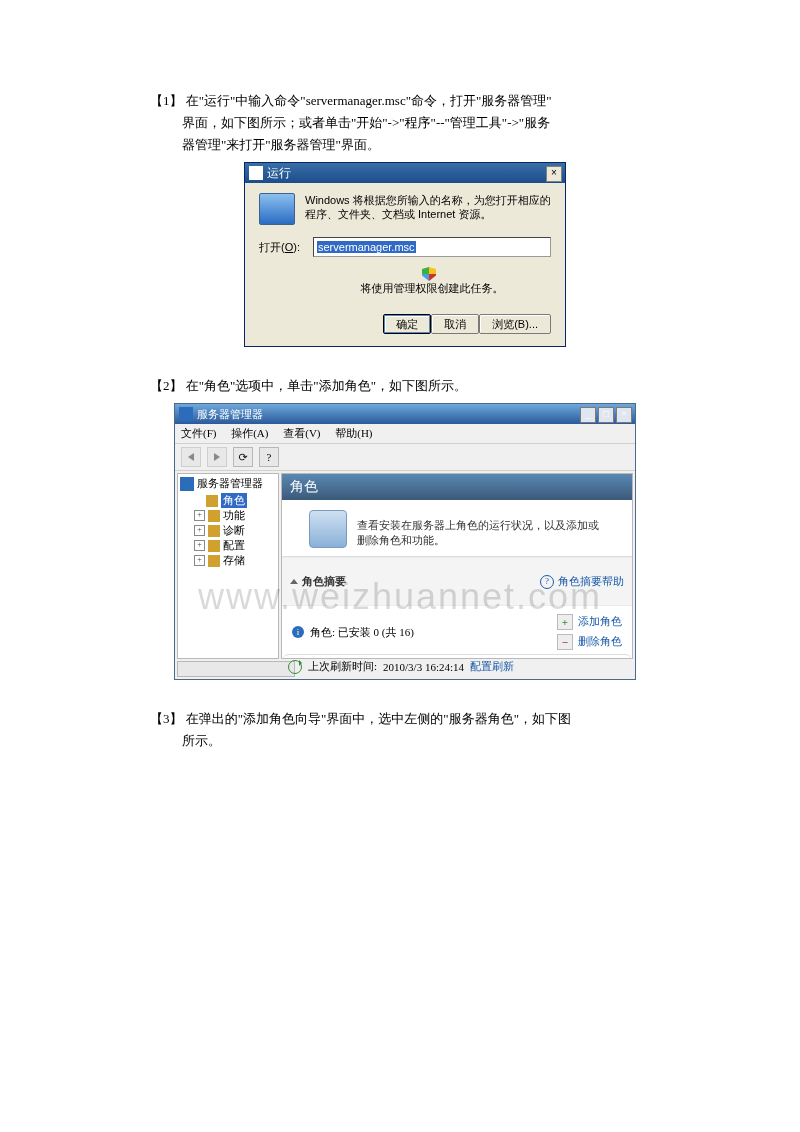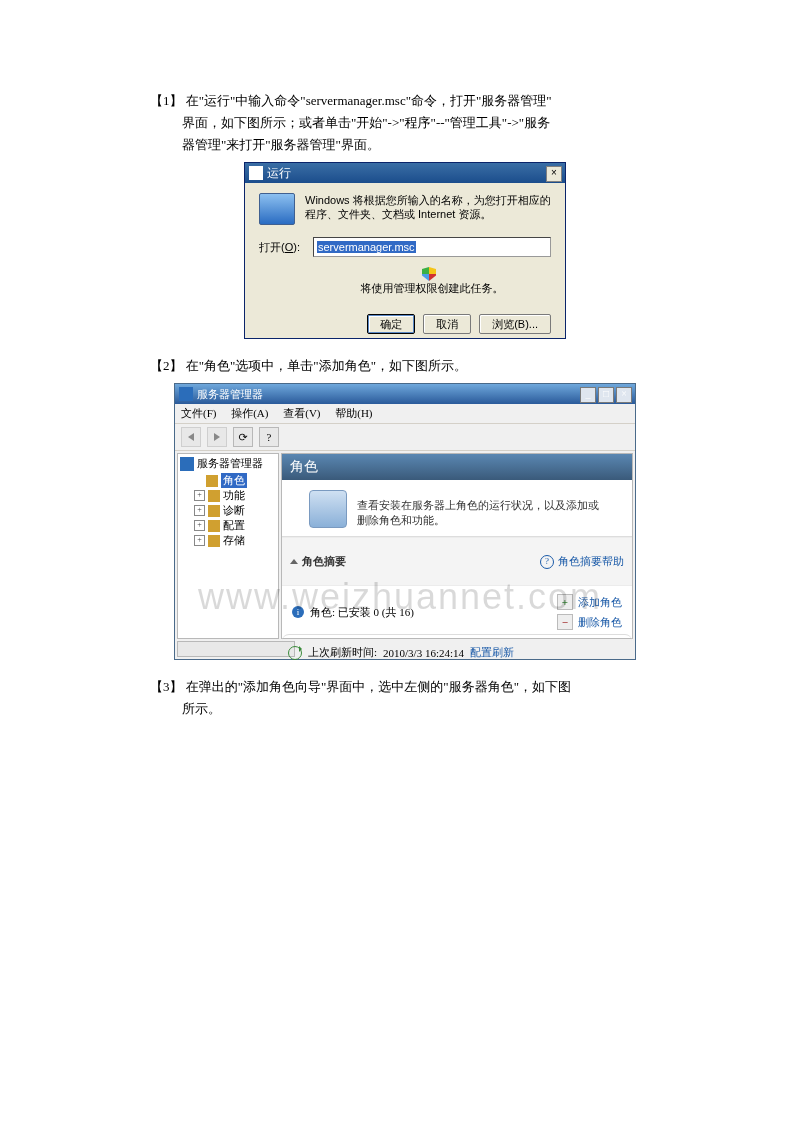--- a/index.html
+++ b/index.html
@@ -13,21 +13,21 @@
     height: 1132px;
     box-sizing: border-box;
   }
   .page {
     padding: 90px 140px 0 150px;
     position: relative;
   }
   .step { margin-bottom: 6px; line-height: 22px; }
   .step .num { font-weight: normal; }
   .step-indent { padding-left: 32px; }
-  .center-wrap { display: flex; justify-content: center; margin: 4px 0 16px; }
+  .center-wrap { display: flex; justify-content: center; margin: 4px 0 28px; }
 
   
   .run-dlg {
     width: 320px;
     border: 1px solid #0a246a;
     background: #ece9d8;
     font-family: "Microsoft Sans Serif","Tahoma",sans-serif;
     font-size: 11px;
   }
   .run-title {
@@ -63,21 +63,21 @@
   }
   .run-input .selected {
     background:#316ac5; color:#fff; padding:0 1px; font-size:11px;
   }
   .run-shield-row { display:flex; align-items:center; margin:10px 0 0 54px;flex-direction:column; }
   .shield-icon {
     width:14px; height:14px; margin-right:6px; display:inline-block;
     background: conic-gradient(#f5c518 0 25%, #d03030 0 50%, #4b9de8 0 75%, #3cb043 0 100%);
     clip-path: polygon(50% 0, 100% 15%, 100% 60%, 50% 100%, 0 60%, 0 15%);
   }
-  .run-buttons { display:flex; justify-content:flex-end; gap:8px; padding:14px 14px 4px; }
+  .run-buttons { display:flex; justify-content:flex-end; padding:14px 14px 12px; }
   .btn {
     height:20px; padding:0 12px; font-size:11px;
     background:#ece9d8; border:1px solid #7a7a7a; border-radius:2px;
     box-shadow: inset 1px 1px 0 #fff;
   }
   .btn-default { border:1px solid #000; box-shadow: 0 0 0 1px #5a88c4 inset, inset 2px 2px 0 #fff;}
 
   
   .sm-win {
     width: 460px; border:1px solid #4a6a8a; background:#f0f0f0;
@@ -120,25 +120,25 @@
     padding:16px 8px; background:#f4f4f4; border-top:1px solid #ececec; border-bottom:1px solid #ececec;
   }
   .sm-summary-h .left { display:flex; align-items:center; gap:4px; font-weight:bold; color:#333;}
   .chev { width:0;height:0;border-left:4px solid transparent;border-right:4px solid transparent;border-bottom:5px solid #666;}
   .help-link { color:#1a5aa8; display:flex; align-items:center; gap:4px;}
   .qmark { width:12px;height:12px;border:1px solid #1a5aa8;border-radius:50%;font-size:9px;text-align:center;line-height:11px;color:#1a5aa8;}
   .sm-summary-b { display:flex; padding:8px 10px 4px; }
   .sm-summary-b .left { flex:1; display:flex; align-items:center; gap:6px; font-size:11px;}
   .circ-i { width:12px;height:12px;border-radius:50%;background:#2b6dba;color:#fff;font-size:9px;text-align:center;line-height:12px;}
   .sm-summary-b .right { display:flex; flex-direction:column; gap:4px; align-items:flex-start;}
-  .action-link { display:flex; align-items:center; gap:5px; color:#1a5aa8; font-size:11px;}
+  .action-link { display:flex; gap:5px; color:#1a5aa8; font-size:11px;}
   .aicon { width:14px;height:14px;display:flex;align-items:center;justify-content:center;border:1px solid #bbb;background:#eee;}
   .aicon.add::after { content:"+"; color:#3a8a3a; font-weight:bold; font-size:11px;}
   .aicon.del::after { content:"−"; color:#a83a3a; font-weight:bold; font-size:11px;}
-  .sm-status { border-top:1px solid #ddd; padding:10px 6px; display:flex; align-items:center; gap:6px; font-size:11px;border-radius:7px;}
+  .sm-status { border-top:1px solid #ddd; padding:4px 6px; display:flex; align-items:center; gap:6px; font-size:11px;border-radius:7px;}
   .refresh-i { width:12px;height:12px;border:1px solid #3a8a3a;border-radius:50%;position:relative;}
   .refresh-i::after{content:"";position:absolute;top:-1px;right:-1px;width:0;height:0;border-left:3px solid #3a8a3a;border-top:3px solid transparent;border-bottom:3px solid transparent;}
   .sm-status .link { color:#1a5aa8;}
   .sm-scroll { display:flex; }
   .sm-scroll .hbar { height:14px;background:#e8e8e8;border:1px solid #b8b8b8;flex:1;margin:0 2px 2px;}
 
   .watermark {
     position:absolute; top:576px; left:0; width:800px; text-align:center;
     font-size:36px; color:rgba(0,0,0,0.15); letter-spacing:2px;
     font-family: Arial, sans-serif; pointer-events:none;

